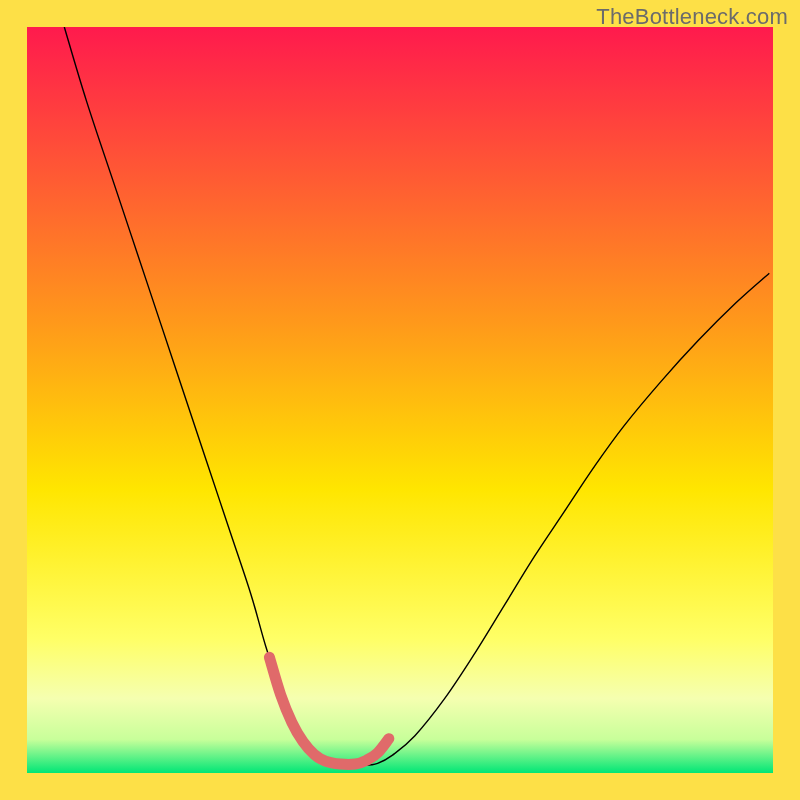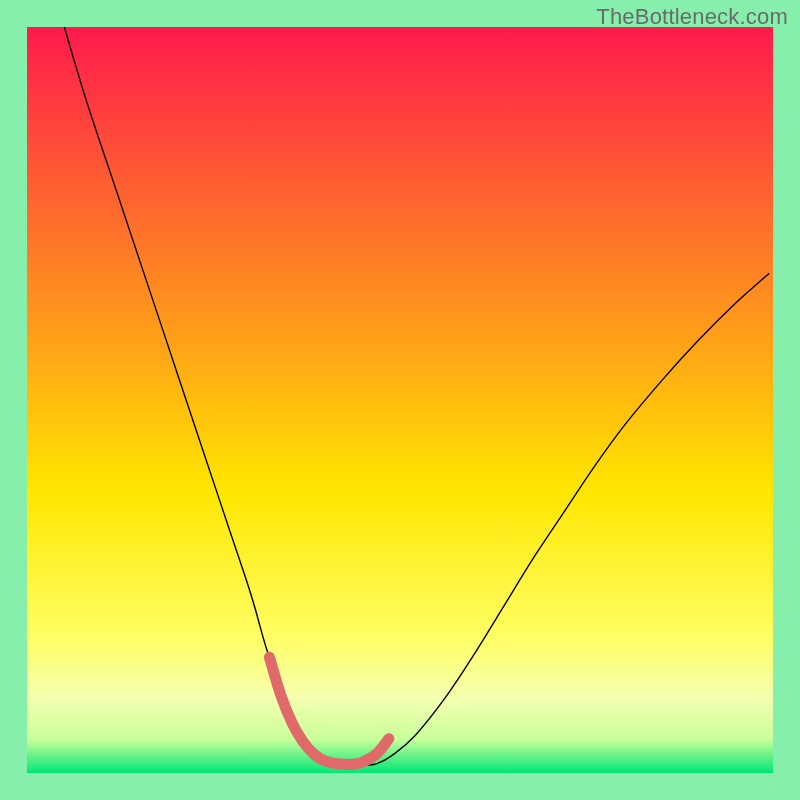--- a/index.html
+++ b/index.html
@@ -8,21 +8,21 @@
     width: 800px;
     height: 800px;
     background: #000;
     overflow: hidden;
     font-family: Arial, Helvetica, sans-serif;
   }
   .stage {
     position: relative;
     width: 800px;
     height: 800px;
-    background: #86efac;
+    background: #fde047;
   }
   .watermark {
     position: absolute;
     top: 4px;
     right: 12px;
     color: #6b6b6b;
     font-size: 22px;
     font-weight: 500;
     letter-spacing: 0.2px;
     z-index: 10;

